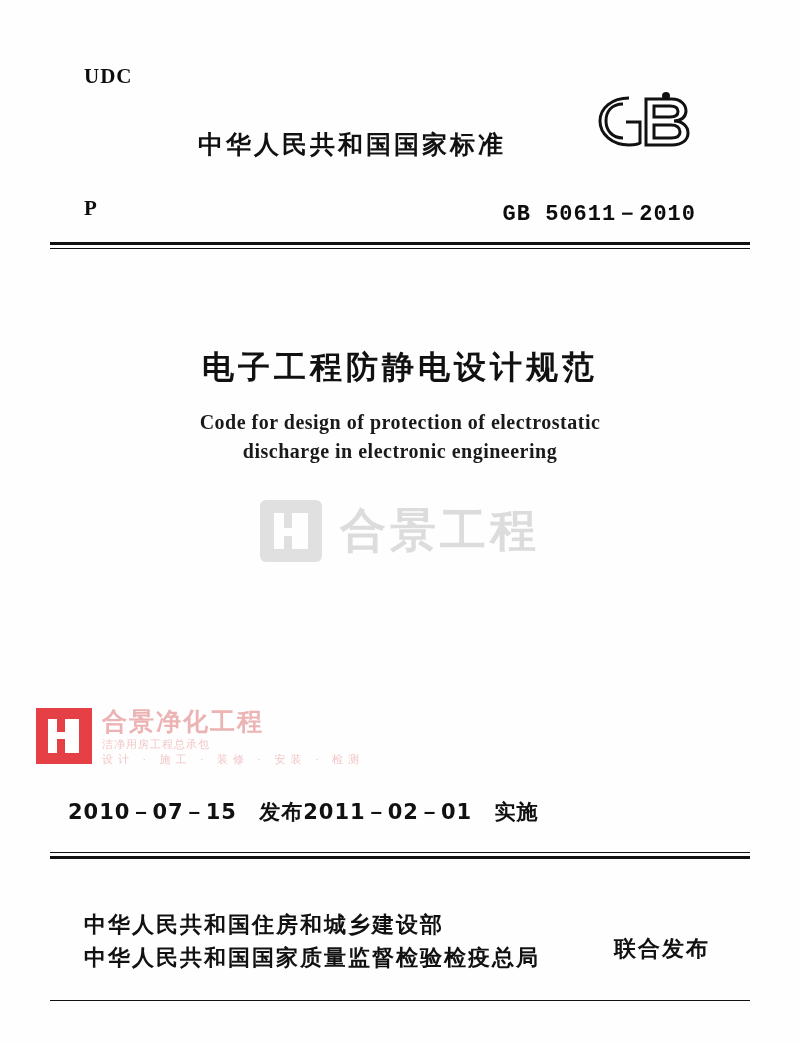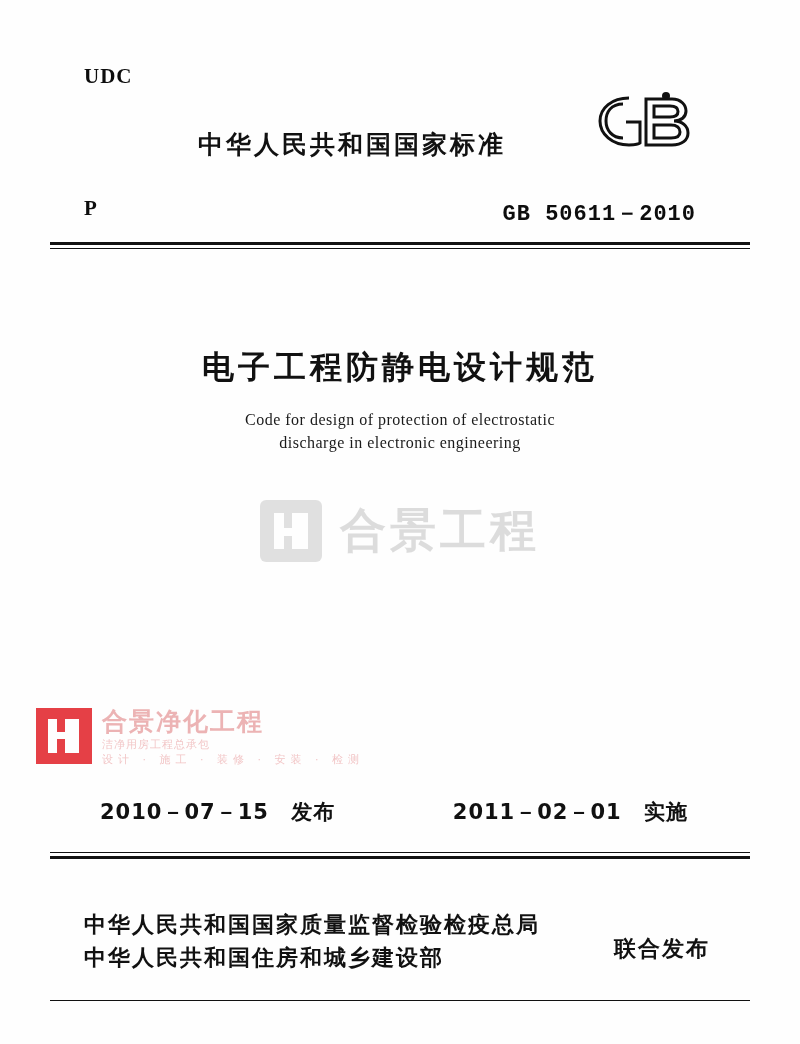--- a/index.html
+++ b/index.html
@@ -96,24 +96,25 @@
     font-size: 32px;
     letter-spacing: 4px;
     color: #111;
   }
   .title-en {
     position: absolute;
     left: 0; right: 0;
     top: 408px;
     text-align: center;
     font-family: "Liberation Serif", serif;
-    font-size: 16px;
+    font-size: 20px;
     line-height: 1.45;
     letter-spacing: 0.5px;
     color: #1a1a1a;
+    font-weight: bold;
   }
 
   
   .wm-center {
     position: absolute;
     left: 0; right: 0;
     top: 500px;
     display: flex;
     align-items: flex-end;
     justify-content: center;
@@ -206,25 +207,24 @@
   .wm-red-sub2 {
     font-family: "DejaVu Sans", sans-serif;
     font-size: 11px;
     letter-spacing: 5px;
     color: #f0bcbd;
   }
 
   
   .date-row {
     position: absolute;
-    left: 100px;
+    left: 68px;
     right: 84px;
     top: 798px;
     display: flex;
-    justify-content: space-between;
     font-family: "DejaVu Sans", sans-serif;
     font-weight: bold;
     font-size: 21px;
     letter-spacing: 1px;
     color: #111;
   }
   .date-item { white-space: nowrap; }
   .date-item .act { margin-left: 14px; }
   .date-right { margin-right: 28px; }
 
@@ -313,19 +313,19 @@
     <div class="date-item date-right">
       <span>2011－02－01</span>
       <span class="act">实施</span>
     </div>
   </div>
 
   <div class="rule rule-lower"></div>
   <div class="rule rule-lower2"></div>
 
   <div class="issuer-block">
+    <div>中华人民共和国住房和城乡建设部</div>
     <div>中华人民共和国国家质量监督检验检疫总局</div>
-    <div>中华人民共和国住房和城乡建设部</div>
   </div>
   <div class="joint-issue">联合发布</div>
 
   <div class="rule rule-bottom"></div>
 </div>
 
 </body></html>

